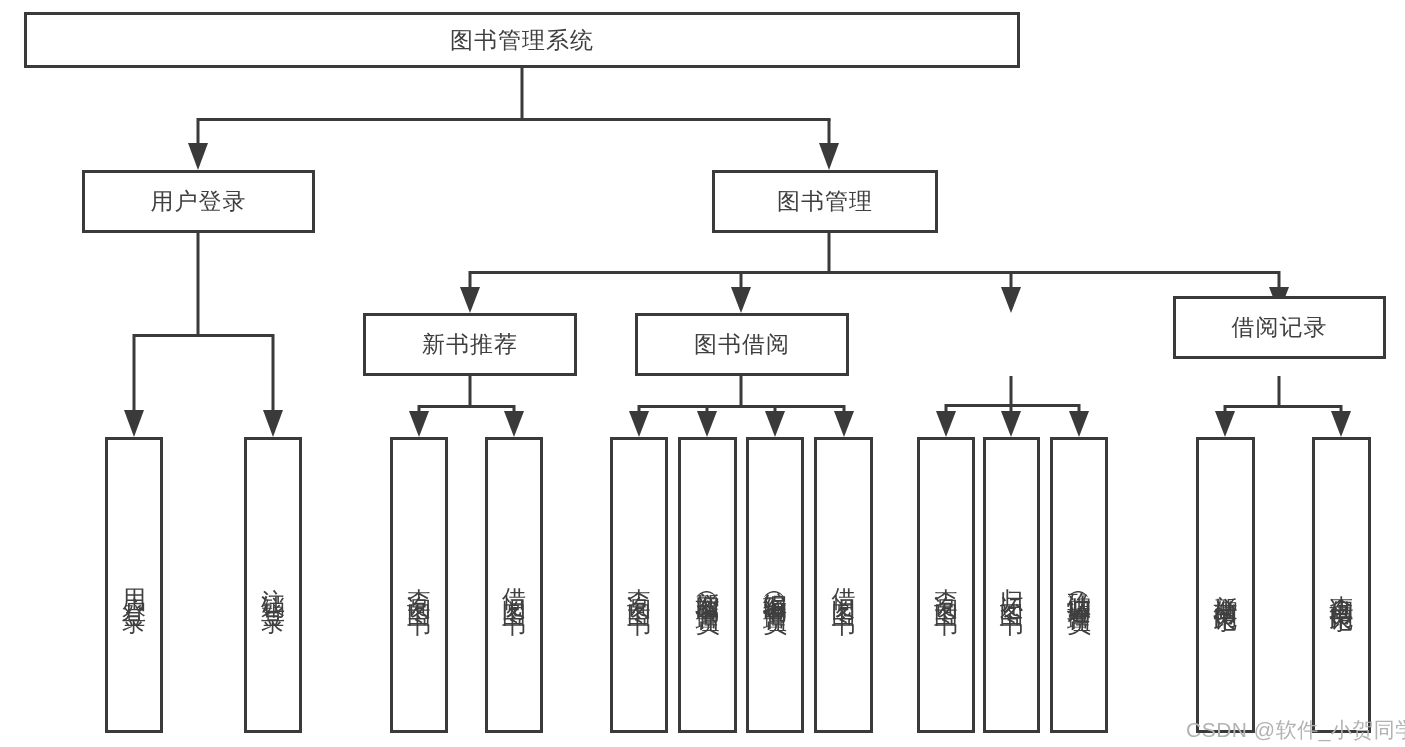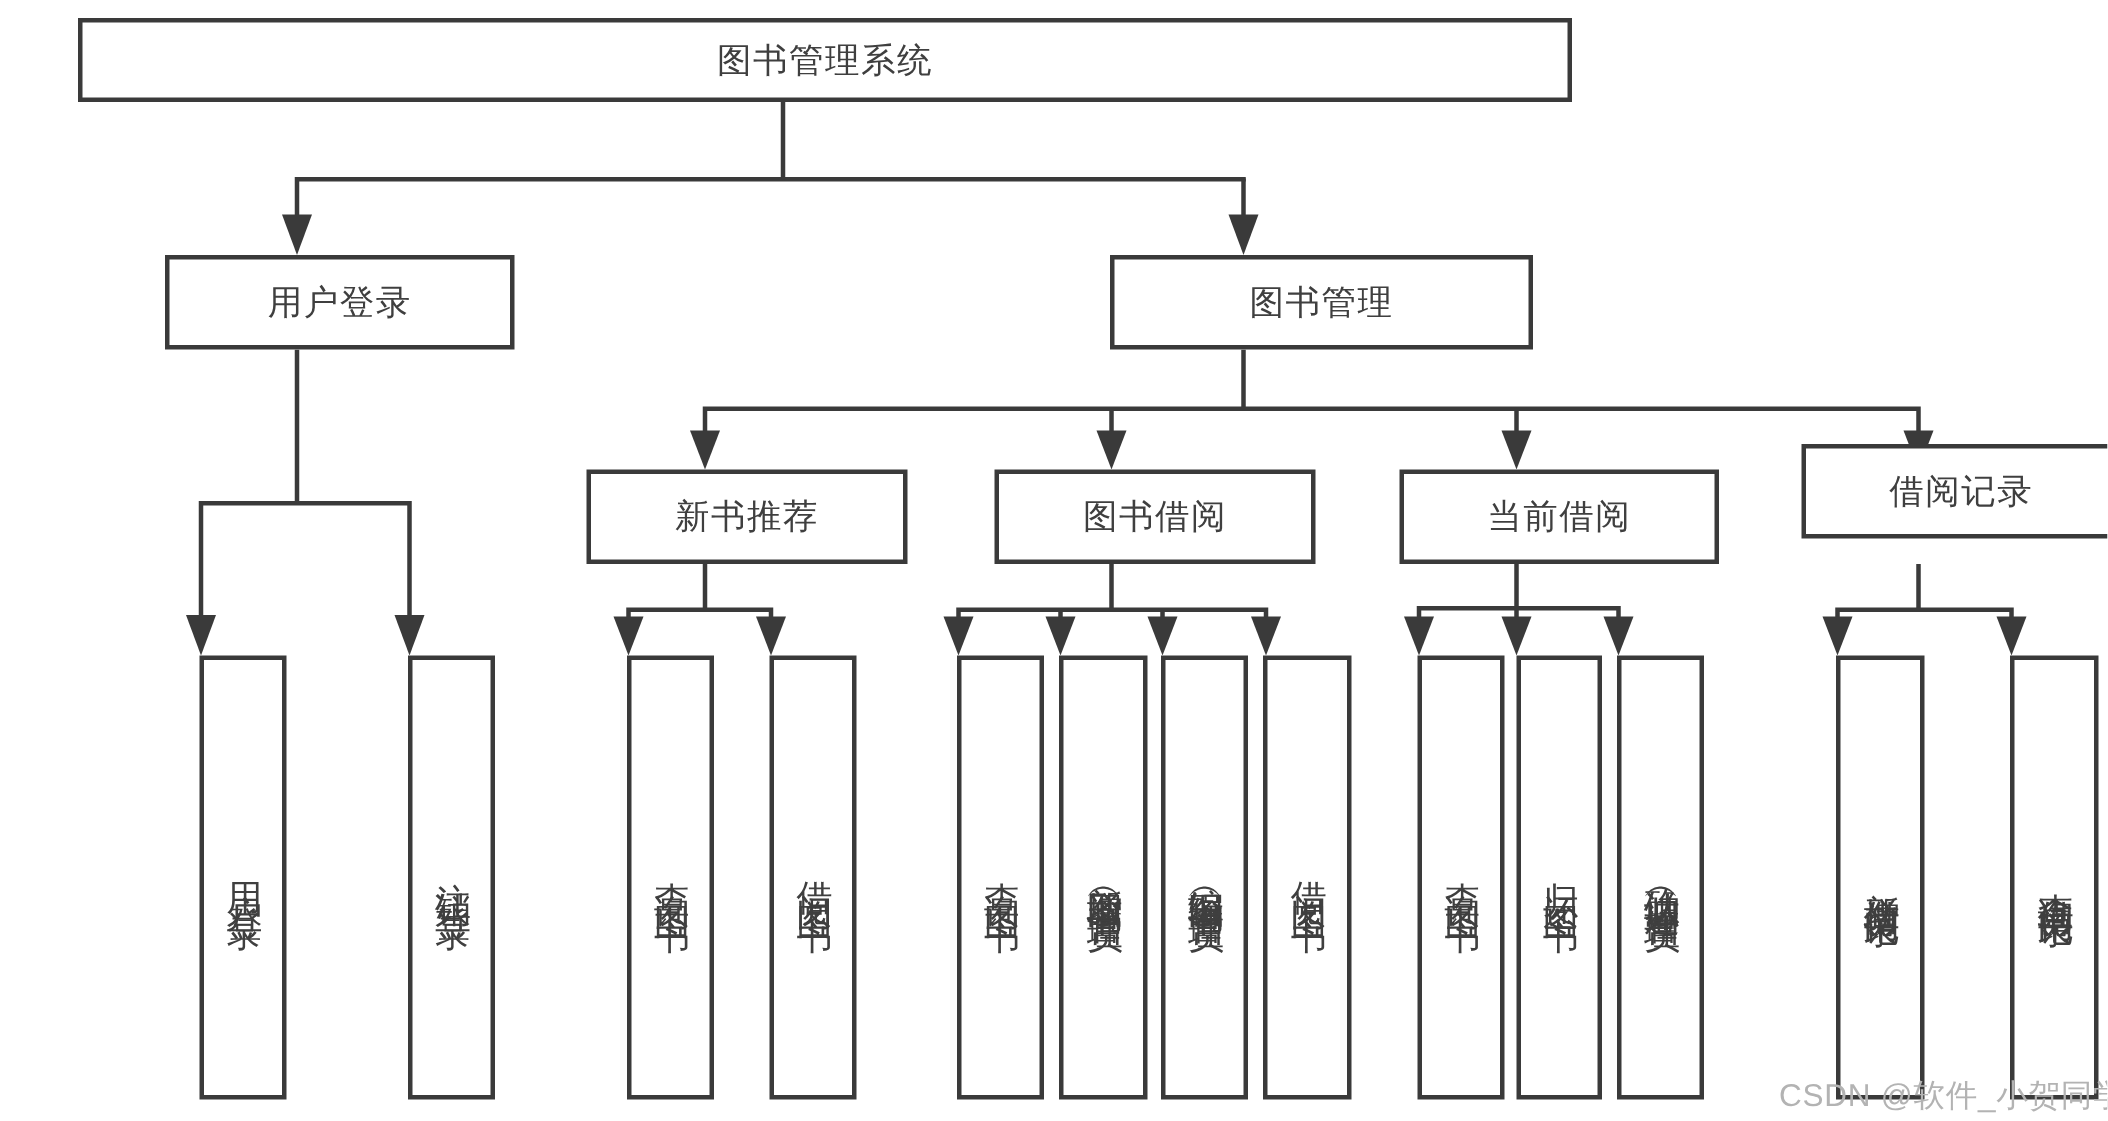--- a/index.html
+++ b/index.html
@@ -18,21 +18,20 @@
     overflow:hidden;
   }
   #wires{position:absolute;left:0;top:0;z-index:1;}
   .node{
     position:absolute;
     box-sizing:border-box;
     border:3px solid var(--line);
     background:#fff;
     display:flex;align-items:center;justify-content:center;
     z-index:2;
-    margin-left:28px;
   }
   .hbox{
     font-size:23px;
     letter-spacing:1px;
     white-space:nowrap;
   }
   .vbox{
     top:437px;height:296px;
     writing-mode:vertical-rl;
     text-orientation:mixed;
@@ -94,25 +93,24 @@
       <polygon points="1001,411 1021,411 1011,437"></polygon>
       <polygon points="1069,411 1089,411 1079,437"></polygon>
       <polygon points="1215,411 1235,411 1225,437"></polygon>
       <polygon points="1331,411 1351,411 1341,437"></polygon>
     </g>
   </svg>
 
   <div class="node hbox" style="left:24px;top:12px;width:996px;height:56px;">图书管理系统</div>
 
   <div class="node hbox" style="left:82px;top:170px;width:233px;height:63px;">用户登录</div>
-  <div class="node hbox" style="left:712px;top:170px;width:282px;height:63px;">图书管理</div>
+  <div class="node hbox" style="left:712px;top:170px;width:226px;height:63px;">图书管理</div>
 
   <div class="node hbox" style="left:363px;top:313px;width:214px;height:63px;">新书推荐</div>
   <div class="node hbox" style="left:635px;top:313px;width:214px;height:63px;">图书借阅</div>
-  <div class="node hbox" style="left:905px;top:313px;width:213px;height:63px;">当前借阅</div>
   <div class="node hbox" style="left:1173px;top:296px;width:213px;height:63px;">借阅记录</div>
 
   <div class="node vbox short" style="left:105px;width:58px;">用户登录</div>
   <div class="node vbox short" style="left:244px;width:58px;">注销登录</div>
 
   <div class="node vbox short" style="left:390px;width:58px;">查询图书</div>
   <div class="node vbox short" style="left:485px;width:58px;">借阅图书</div>
 
   <div class="node vbox short" style="left:610px;width:58px;">查询图书</div>
   <div class="node vbox long" style="left:678px;width:59px;">新增图书（管理员）</div>

